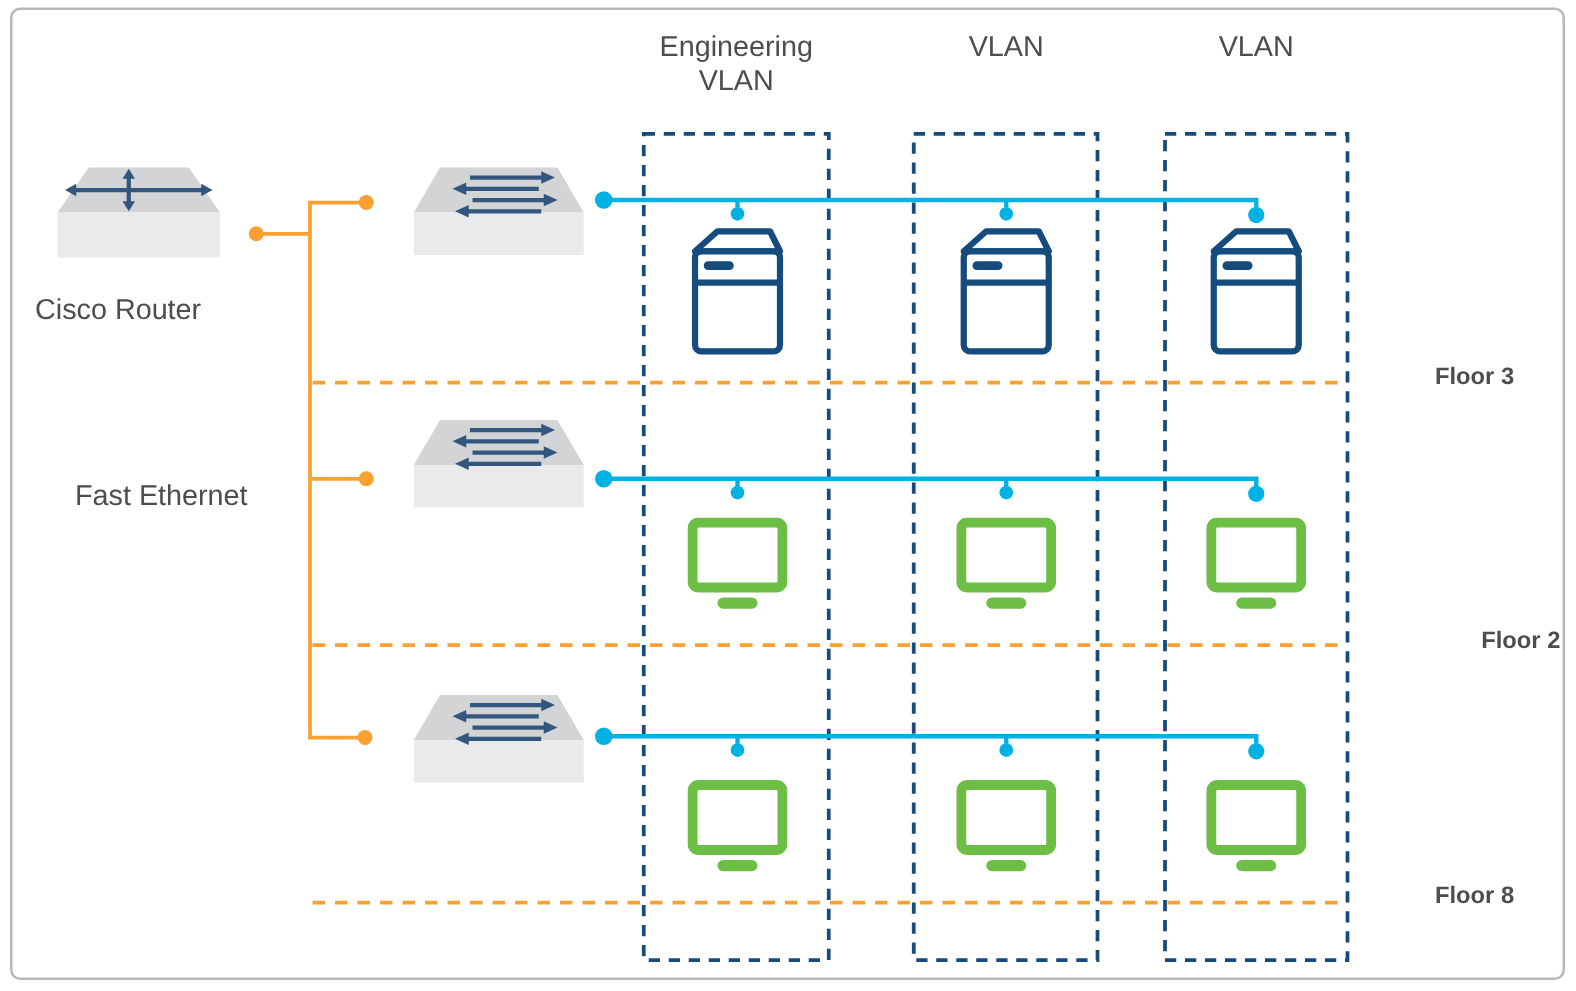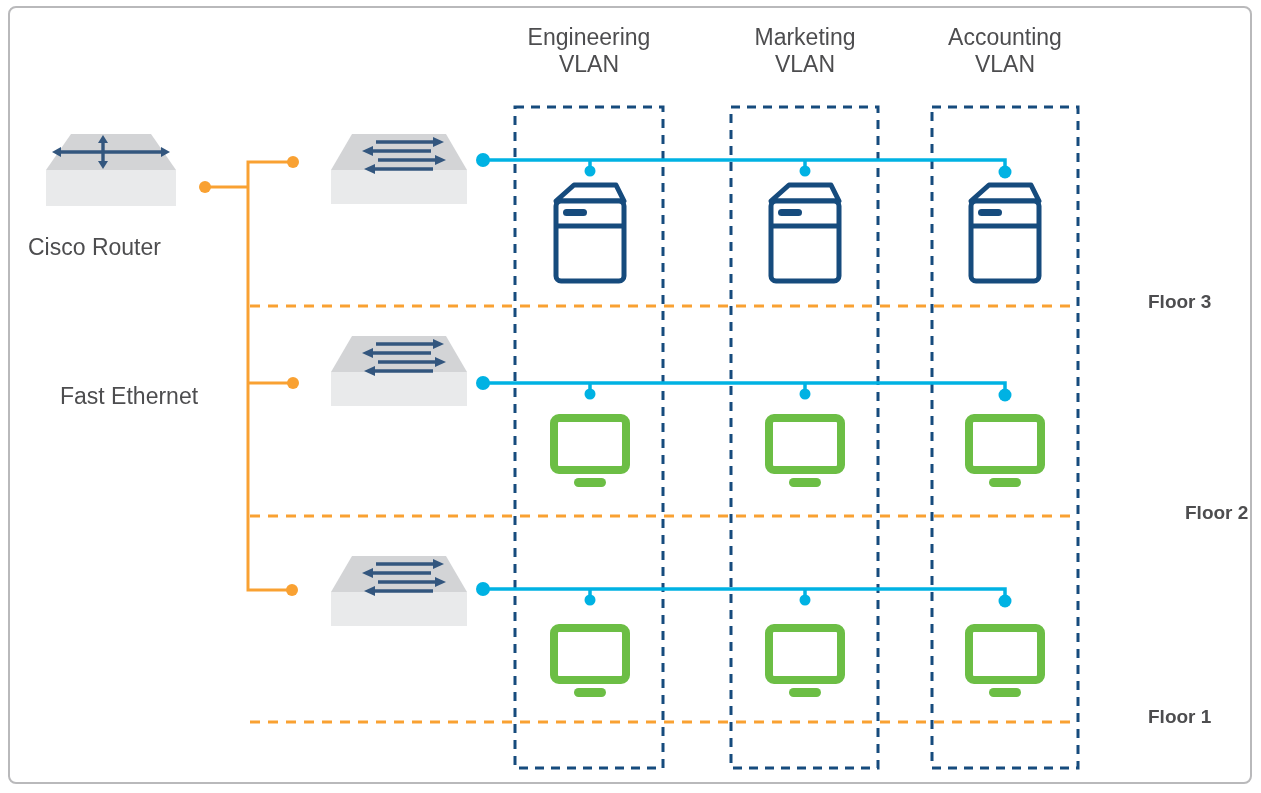--- a/index.html
+++ b/index.html
@@ -137,27 +137,25 @@
     <use href="#sym-monitor" x="550" y="624"></use>
     <use href="#sym-monitor" x="765" y="624"></use>
     <use href="#sym-monitor" x="965" y="624"></use>
   </svg>
 
   <div class="lbl vlan-header" style="left:509px;top:24px;">
     <div>Engineering</div>
     <div>VLAN</div>
   </div>
   <div class="lbl vlan-header" style="left:725px;top:24px;">
-    <div>Marketing</div>
     <div>VLAN</div>
   </div>
   <div class="lbl vlan-header" style="left:925px;top:24px;">
-    <div>Accounting</div>
     <div>VLAN</div>
   </div>
 
   <div class="lbl" style="left:28px;top:234px;">Cisco Router</div>
   <div class="lbl" style="left:24px;top:383px;margin-left:36px;">Fast Ethernet</div>
 
   <div class="lbl floor-label" style="left:1148px;top:288px;">Floor 3</div>
   <div class="lbl floor-label" style="left:1148px;top:499px;margin-left:37px;">Floor 2</div>
-  <div class="lbl floor-label" style="left:1148px;top:703px;">Floor 1</div>
+  <div class="lbl floor-label" style="left:1148px;top:703px;">Floor 8</div>
 </div>
 
 </body></html>

